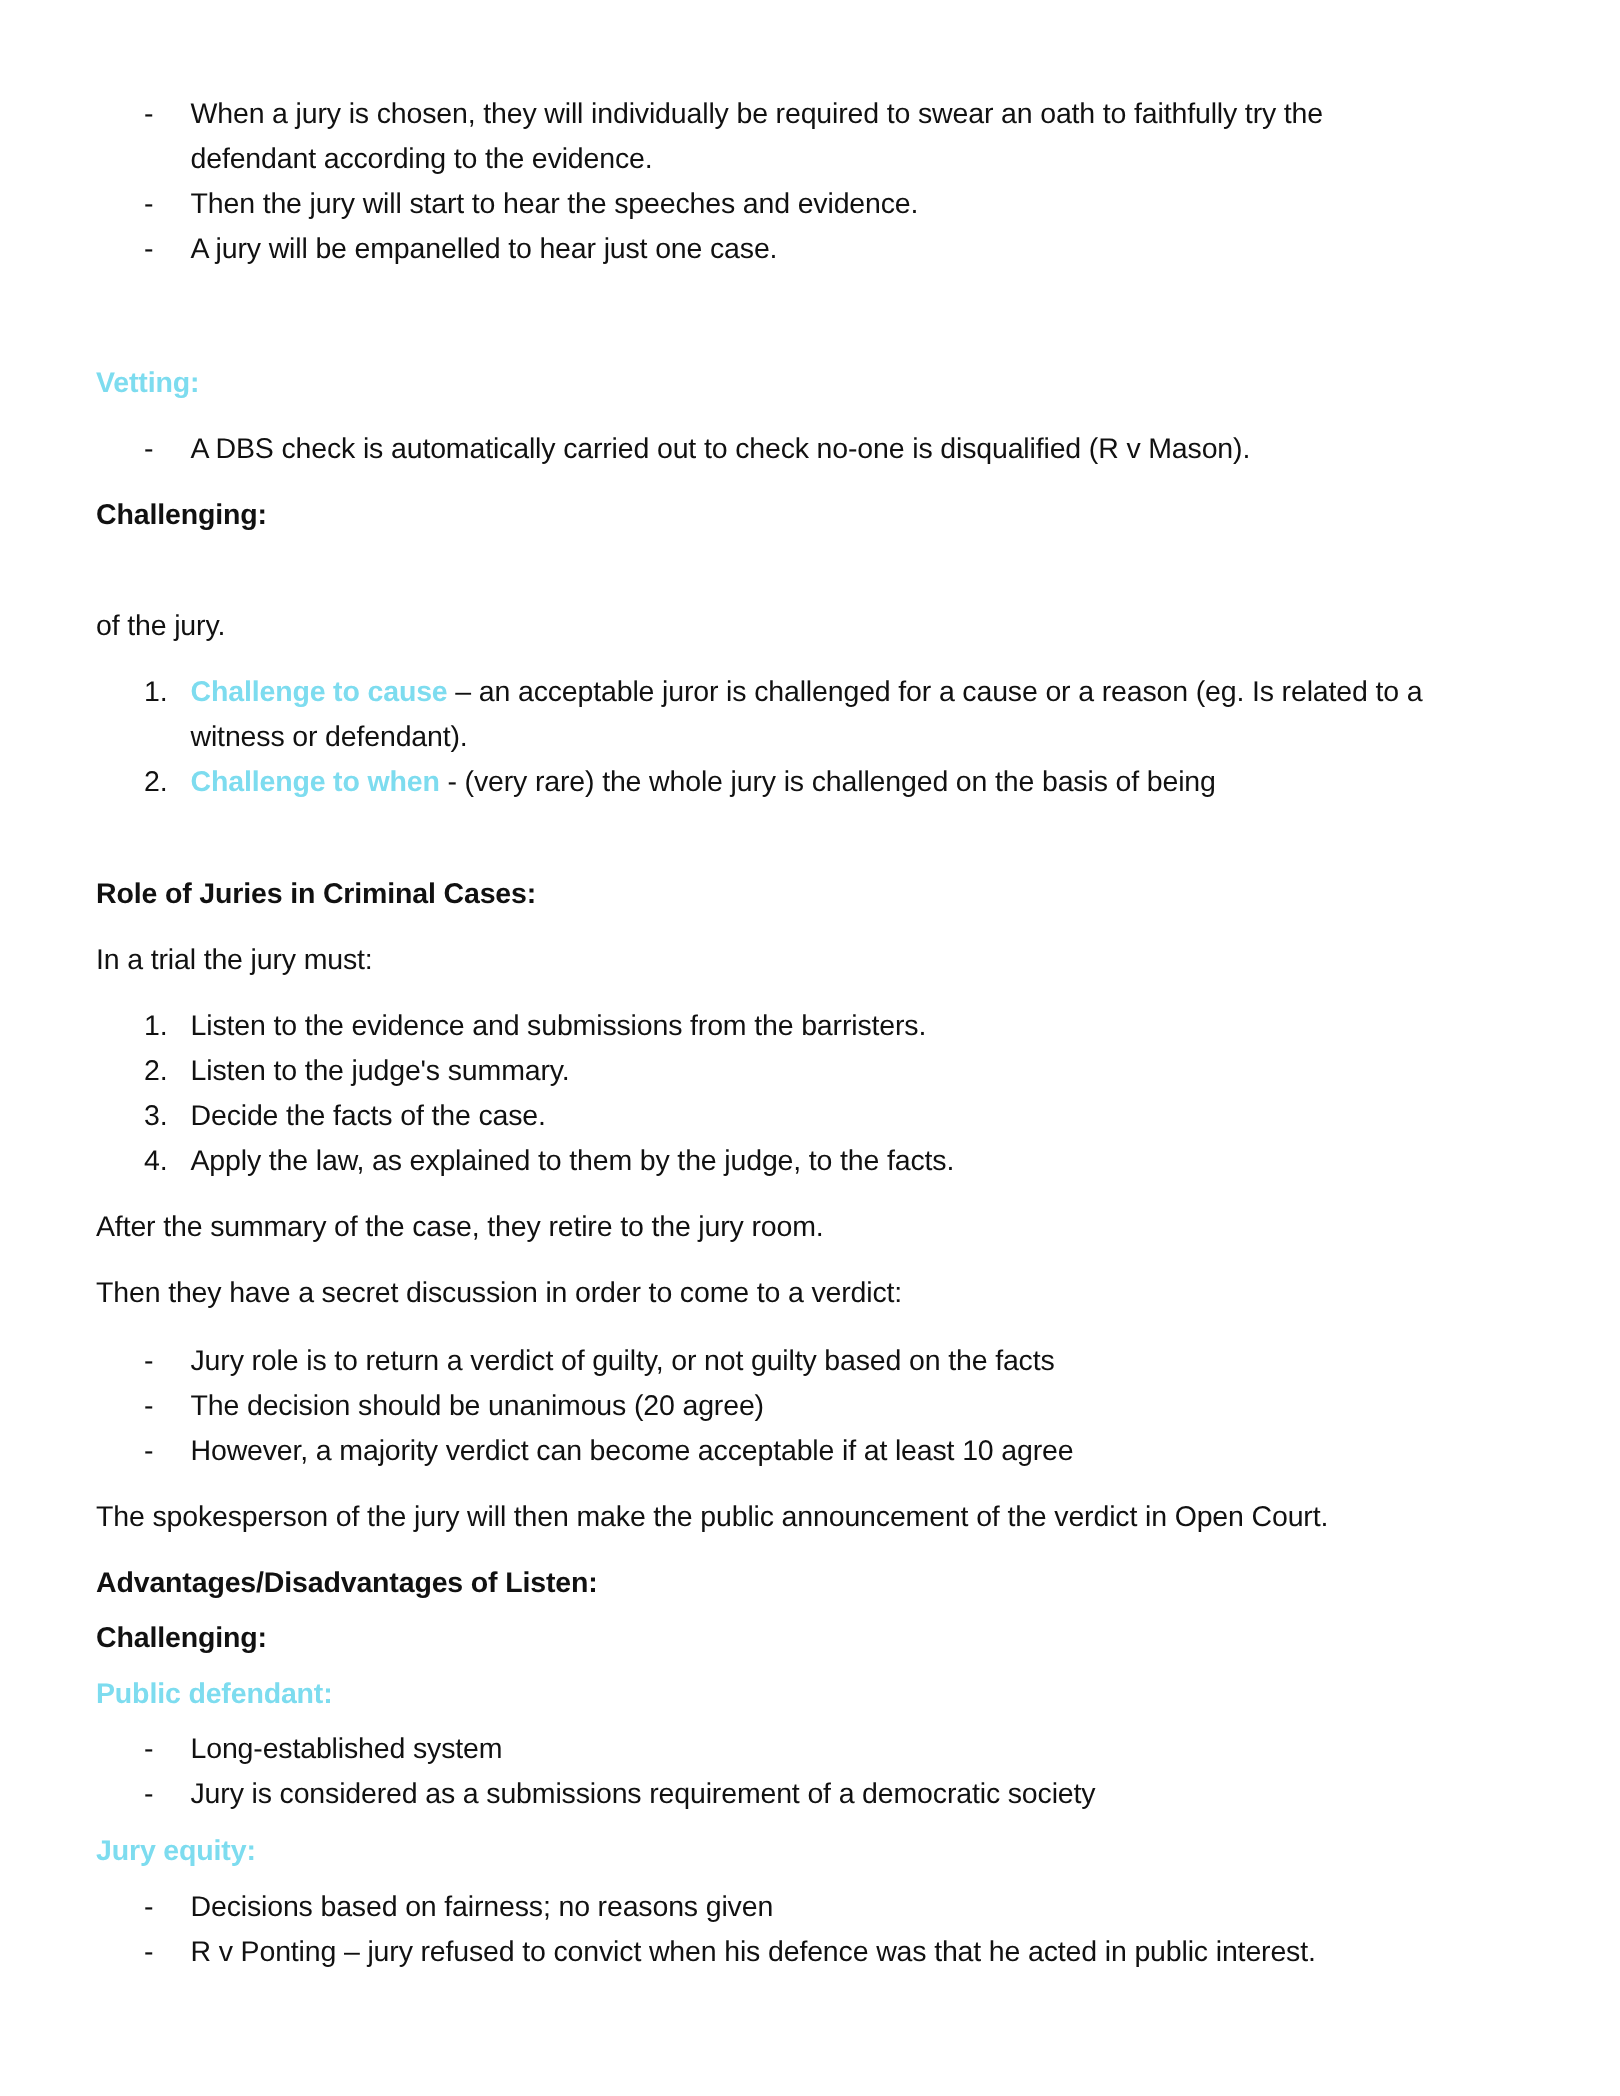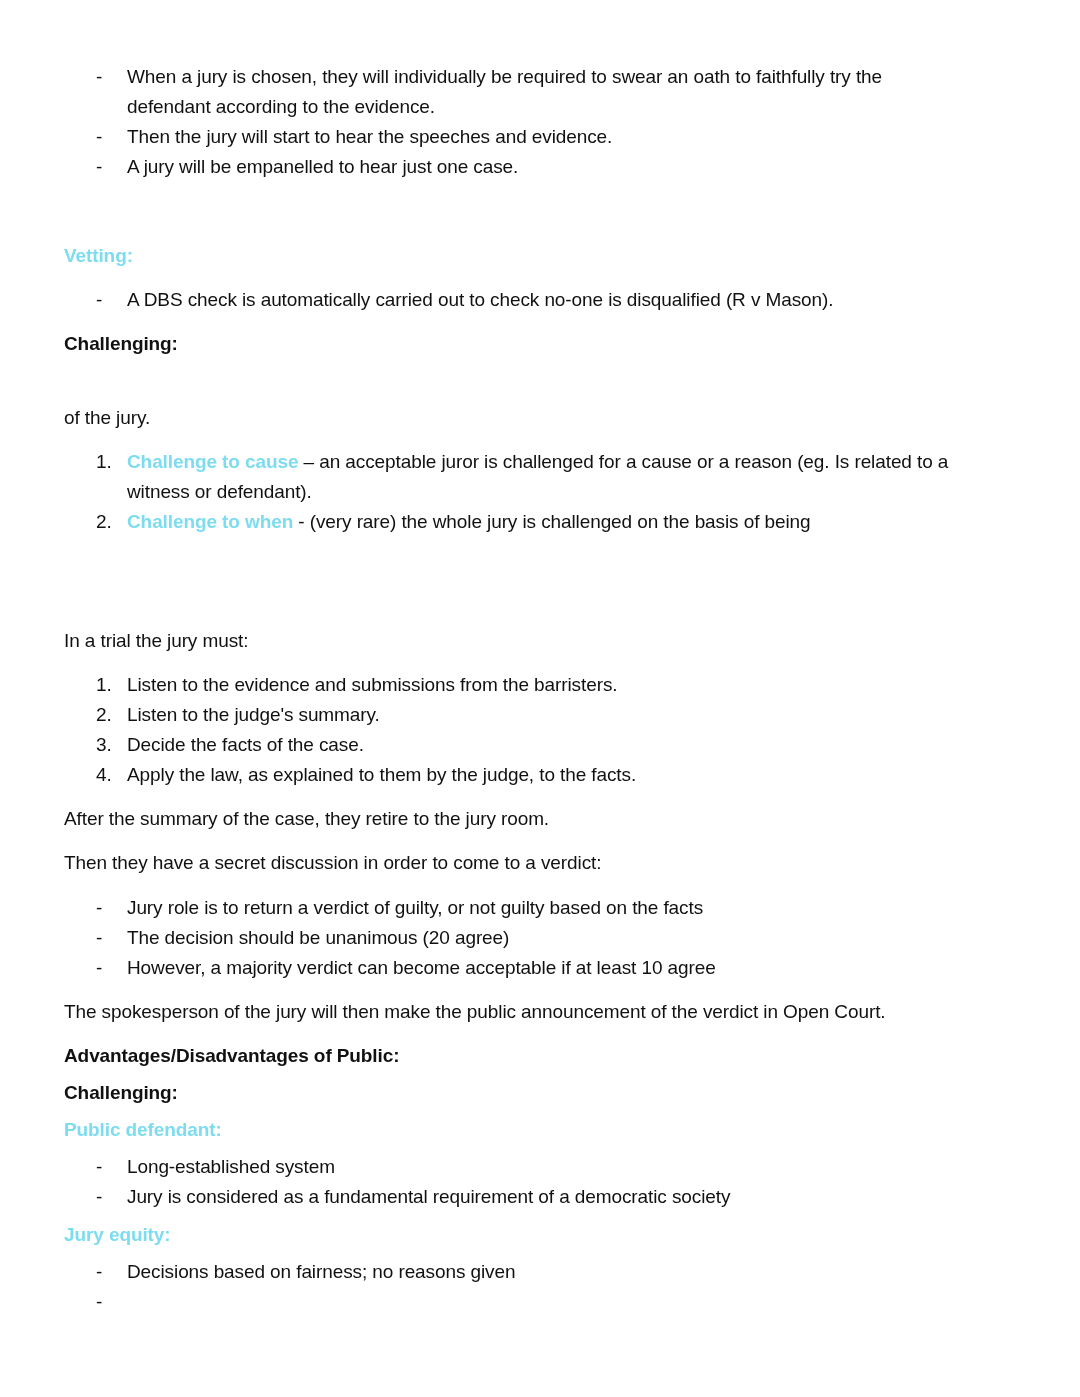--- a/index.html
+++ b/index.html
@@ -41,20 +41,21 @@
   <span class="line para bold" style="top:332px">Challenging:</span>
   <span class="line para" style="top:406px">of the jury.</span>
 
   <span class="marker num" style="top:450px">1.</span>
   <span class="line item-text" style="top:450px"><span class="accent">Challenge to cause</span><span> – an acceptable juror is challenged for a cause or a reason (eg. Is related to a</span></span>
   <span class="line item-text" style="top:480px">witness or defendant).</span>
 
   <span class="marker num" style="top:510px">2.</span>
   <span class="line item-text" style="top:510px"><span class="accent">Challenge to when</span><span> - (very rare) the whole jury is challenged on the basis of being</span></span>
 
+  <span class="line para bold" style="top:585px">Role of Juries in Criminal Cases:</span>
   <span class="line para" style="top:629px">In a trial the jury must:</span>
 
   <span class="marker num" style="top:673px">1.</span>
   <span class="line item-text" style="top:673px">Listen to the evidence and submissions from the barristers.</span>
   <span class="marker num" style="top:703px">2.</span>
   <span class="line item-text" style="top:703px">Listen to the judge's summary.</span>
   <span class="marker num" style="top:733px">3.</span>
   <span class="line item-text" style="top:733px">Decide the facts of the case.</span>
   <span class="marker num" style="top:763px">4.</span>
   <span class="line item-text" style="top:763px">Apply the law, as explained to them by the judge, to the facts.</span>
@@ -64,28 +65,29 @@
 
   <span class="marker dash" style="top:896px">-</span>
   <span class="line item-text" style="top:896px">Jury role is to return a verdict of guilty, or not guilty based on the facts</span>
   <span class="marker dash" style="top:926px">-</span>
   <span class="line item-text" style="top:926px">The decision should be unanimous (20 agree)</span>
   <span class="marker dash" style="top:956px">-</span>
   <span class="line item-text" style="top:956px">However, a majority verdict can become acceptable if at least 10 agree</span>
 
   <span class="line para" style="top:1000px">The spokesperson of the jury will then make the public announcement of the verdict in Open Court.</span>
 
-  <span class="line para bold" style="top:1044px">Advantages/Disadvantages of Public:</span>
+  <span class="line para bold" style="top:1044px">Advantages/Disadvantages of Listen:</span>
   <span class="line para bold" style="top:1081px">Challenging:</span>
   <span class="line para accent" style="top:1118px">Public defendant:</span>
 
   <span class="marker dash" style="top:1155px">-</span>
   <span class="line item-text" style="top:1155px">Long-established system</span>
   <span class="marker dash" style="top:1185px">-</span>
-  <span class="line item-text" style="top:1185px">Jury is considered as a fundamental requirement of a democratic society</span>
+  <span class="line item-text" style="top:1185px">Jury is considered as a submissions requirement of a democratic society</span>
 
   <span class="line para accent" style="top:1223px">Jury equity:</span>
 
   <span class="marker dash" style="top:1260px">-</span>
   <span class="line item-text" style="top:1260px">Decisions based on fairness; no reasons given</span>
   <span class="marker dash" style="top:1290px">-</span>
+  <span class="line item-text" style="top:1290px">R v Ponting – jury refused to convict when his defence was that he acted in public interest.</span>
 
 </div>
 
 </body></html>

